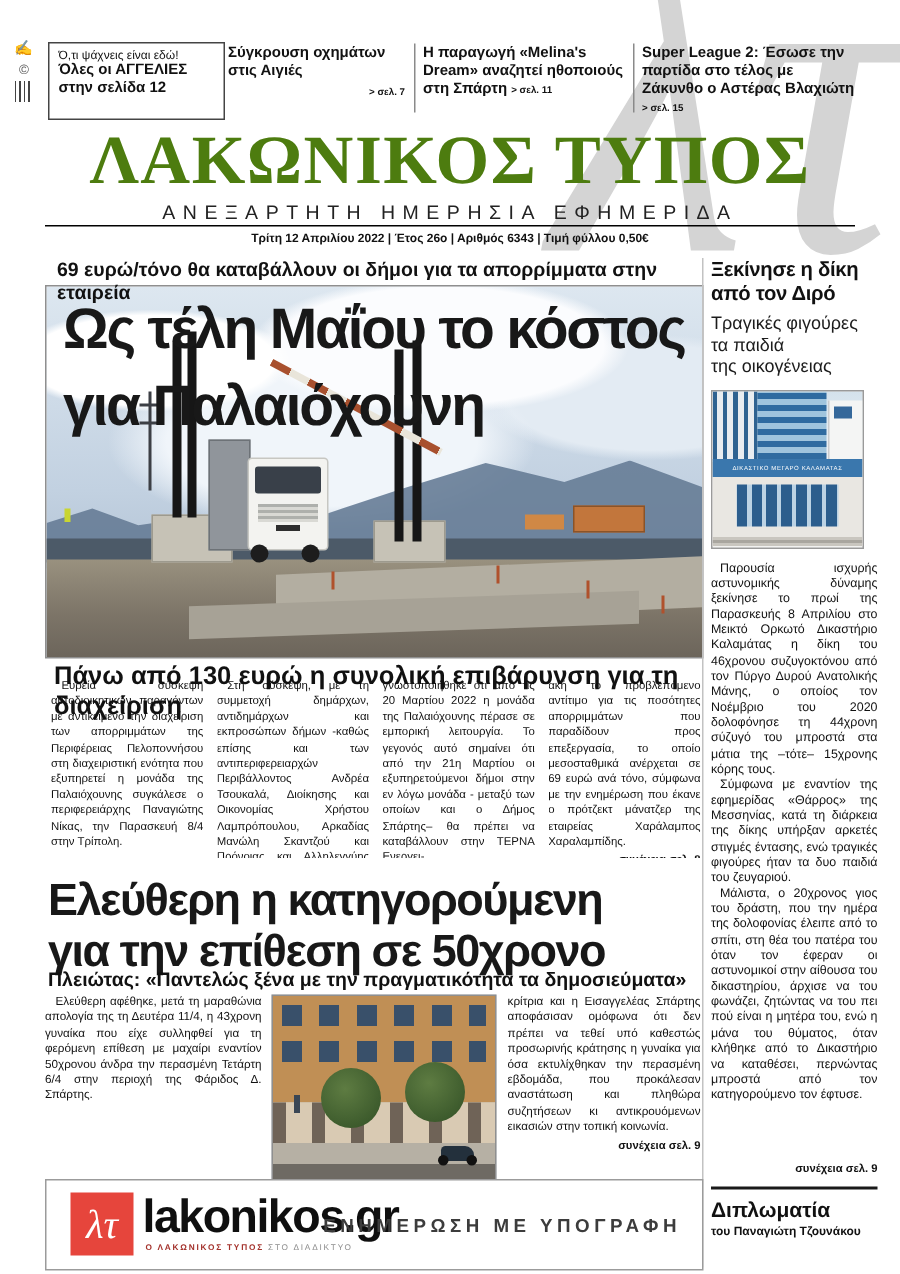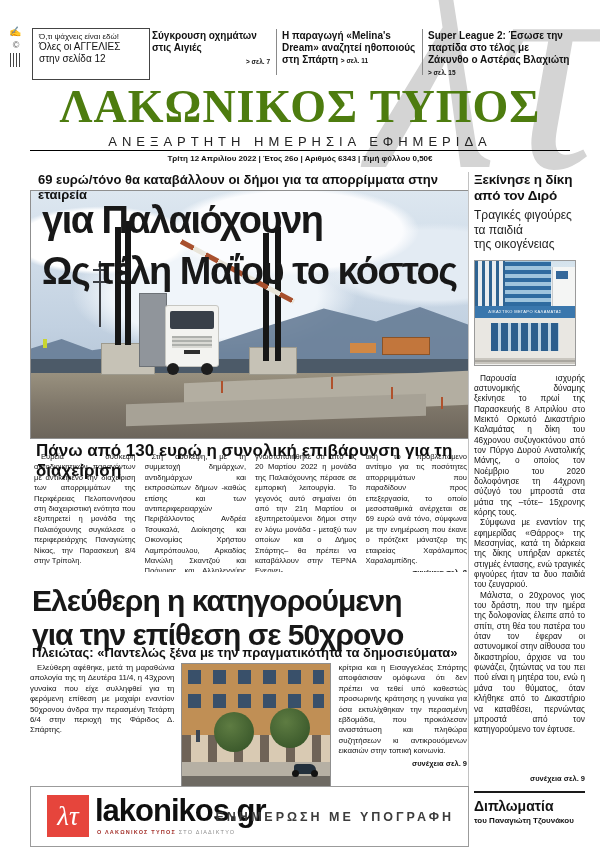--- a/index.html
+++ b/index.html
@@ -14,21 +14,21 @@
   .rail{position:absolute;left:7px;top:26px;width:18px;z-index:2;color:#555;
         display:flex;flex-direction:column;align-items:center;gap:3px;font-size:9px;}
   .rail .stamp{font-size:10px;}
   .barcode{width:12px;height:14px;background:repeating-linear-gradient(90deg,#444 0 1px,#fff 1px 3px);}
 
   
   .strip{position:absolute;left:30px;top:26px;width:540px;height:54px;z-index:2;}
   .brief-box{position:absolute;left:2px;top:2px;width:104px;height:44px;border:1px solid #444;
              background:#fff;padding:3px 6px;}
   .bb1{font-size:8px;}
-  .bb2{font-size:10px;font-weight:normal;line-height:12px;}
+  .bb2{font-size:10px;font-weight:bold;line-height:12px;}
   .brief{position:absolute;top:4px;font-size:10px;font-weight:bold;line-height:12px;}
   .b2{left:122px;width:118px;}
   .b3{left:252px;width:136px;}
   .b4{left:398px;width:142px;}
   .vsep{position:absolute;top:3px;width:1px;height:46px;background:#8a8a8a;}
   .vs1{left:246px;}.vs2{left:392px;}
   .pref{font-size:6.5px;font-weight:bold;white-space:nowrap;}
   .pref-block{display:block;text-align:right;margin-top:2px;}
 
   
@@ -230,22 +230,22 @@
     <div class="barrier"></div>
     <div class="equip1"></div>
     <div class="equip2"></div>
     <div class="stake s1"></div>
     <div class="stake s2"></div>
     <div class="stake s3"></div>
     <div class="stake s4"></div>
   </div>
 
   <div class="headline1">
+    <div>Ως τέλη Μαΐου το κόστος</div>
     <div>για Παλαιόχουνη</div>
-    <div>Ως τέλη Μαΐου το κόστος</div>
   </div>
 
   <div class="subhead1">Πάνω από 130 ευρώ η συνολική επιβάρυνση για τη διαχείριση</div>
 
   <div class="cols">
     <div class="col ind">Ευρεία σύσκεψη αυτοδιοικητικών παραγόντων με αντικείμενο την διαχείριση των απορριμμάτων της Περιφέρειας Πελοποννήσου στη διαχειριστική ενότητα που εξυπηρετεί η μονάδα της Παλαιόχουνης συγκάλεσε ο περιφερειάρχης Παναγιώτης Νίκας, την Παρασκευή 8/4 στην Τρίπολη.</div>
     <div class="col ind">Στη σύσκεψη, με τη συμμετοχή δημάρχων, αντιδημάρχων και εκπροσώπων δήμων -καθώς επίσης και των αντιπεριφερειαρχών Περιβάλλοντος Ανδρέα Τσουκαλά, Διοίκησης και Οικονομίας Χρήστου Λαμπρόπουλου, Αρκαδίας Μανώλη Σκαντζού και Πρόνοιας και Αλληλεγγύης Τάσου Γκιολή–,</div>
     <div class="col">γνωστοποιήθηκε ότι από τις 20 Μαρτίου 2022 η μονάδα της Παλαιόχουνης πέρασε σε εμπορική λειτουργία. Το γεγονός αυτό σημαίνει ότι από την 21η Μαρτίου οι εξυπηρετούμενοι δήμοι στην εν λόγω μονάδα - μεταξύ των οποίων και ο Δήμος Σπάρτης– θα πρέπει να καταβάλλουν στην ΤΕΡΝΑ Ενεργει-</div>
     <div class="col">
       <span>ακή το προβλεπόμενο αντίτιμο για τις ποσότητες απορριμμάτων που παραδίδουν προς επεξεργασία, το οποίο μεσοσταθμικά ανέρχεται σε 69 ευρώ ανά τόνο, σύμφωνα με την ενημέρωση που έκανε ο πρότζεκτ μάνατζερ της εταιρείας Χαράλαμπος Χαραλαμπίδης.</span>

